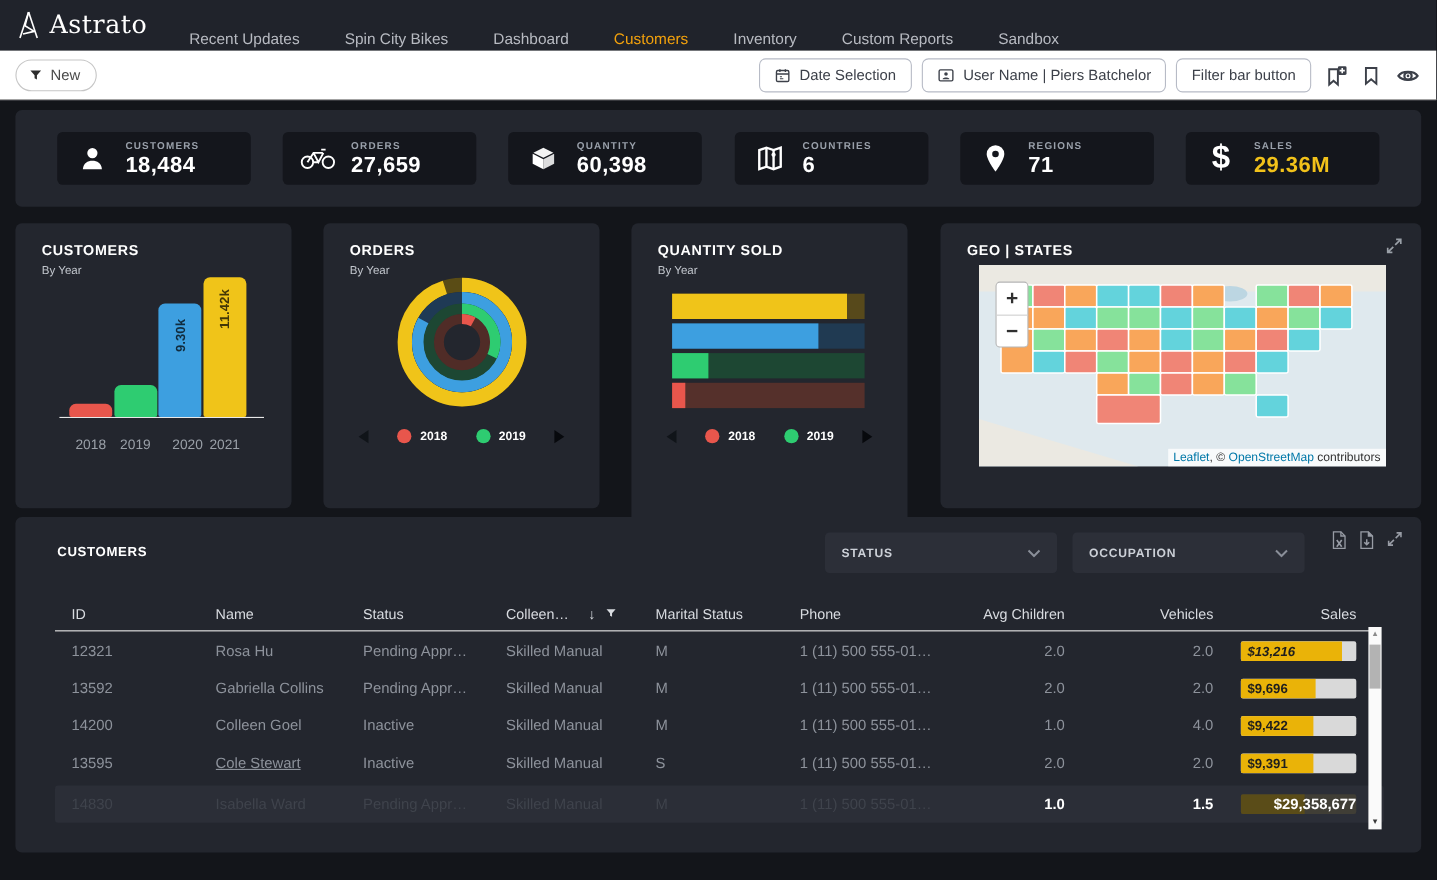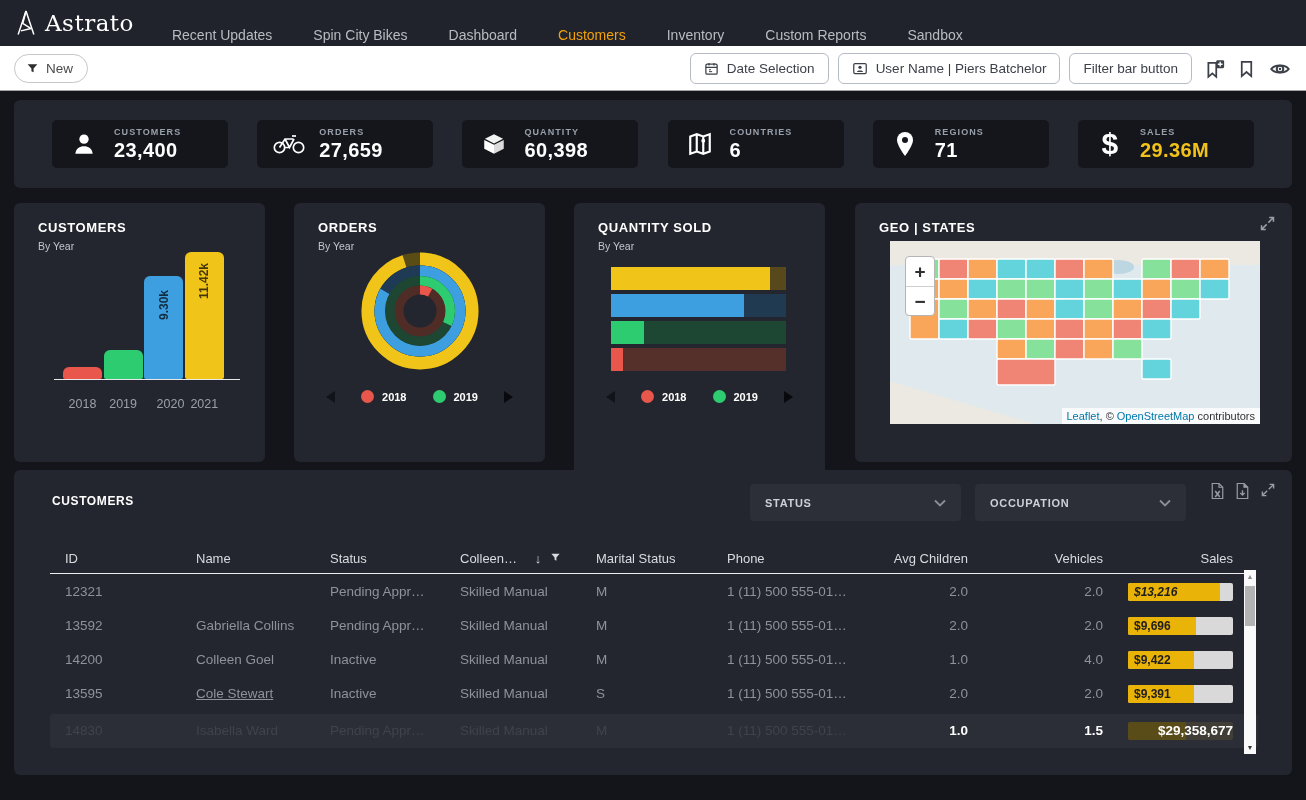--- a/index.html
+++ b/index.html
@@ -165,21 +165,21 @@
   <div id="kpi-panel" class="panel">
       <div class="kpi-card">
         <span class="kpi-icon">
           <svg width="26" height="26" viewBox="0 0 24 24" fill="currentColor">
             <circle cx="12" cy="7.5" r="4.3"></circle>
             <path d="M4 21c.5-5 4-7 8-7s7.5 2 8 7H4z"></path>
           </svg>
         </span>
         <div>
           <div class="kpi-label">CUSTOMERS</div>
-          <div class="kpi-value">23,400</div>
+          <div class="kpi-value">18,484</div>
         </div>
       </div>
       <div class="kpi-card">
         <span class="kpi-icon">
           <svg width="34" height="22" viewBox="0 0 34 21" fill="none" stroke="currentColor" stroke-width="1.7">
             <circle cx="7.5" cy="14" r="5.2"></circle>
             <circle cx="26.5" cy="14" r="5.2"></circle>
             <path d="M7.5 14l5.5-8.5h8.5M13 5.5l4.5 8.5 4.5-8.5M17.5 14h-5"></path>
             <path d="M20 2.5h4"></path>
           </svg>
@@ -439,20 +439,21 @@
         <span class="th" style="left: 582px; width: 120px; text-align: left;"><span>Marital Status</span></span>
         <span class="th" style="left: 713px; width: 155px; text-align: left;"><span>Phone</span></span>
         <span class="th" style="left: 834px; width: 120px; text-align: right;"><span>Avg Children</span></span>
         <span class="th" style="left: 969px; width: 120px; text-align: right;"><span>Vehicles</span></span>
         <span class="th" style="left: 1099px; width: 120px; text-align: right;"><span>Sales</span></span>
       </div>
     <div id="th-line"></div>
     <div id="tbl-rows">
         <div style="position: absolute; left: 36px; top: 105px; width: 1208px; height: 34px;">
           <span class="td" style="left: 15px; width: 120px; text-align: left;">12321</span>
+          <span class="td" style="left: 146px; width: 128px; text-align: left;">Rosa Hu</span>
           <span class="td" style="left: 280px; width: 122px; text-align: left;">Pending Appr…</span>
           <span class="td" style="left: 410px; width: 130px; text-align: left;">Skilled Manual</span>
           <span class="td" style="left: 546px; width: 120px; text-align: left;">M</span>
           <span class="td" style="left: 677px; width: 155px; text-align: left;">1 (11) 500 555-01…</span>
           <span class="td" style="left: 798px; width: 120px; text-align: right;">2.0</span>
           <span class="td" style="left: 933px; width: 120px; text-align: right;">2.0</span>
           <div class="sales-bar" style="left: 1078px; top: 8px; font-style: italic;">
             <div class="sales-fill" style="width: 88%;"></div>
             <span class="sales-val">$13,216</span>
           </div>

